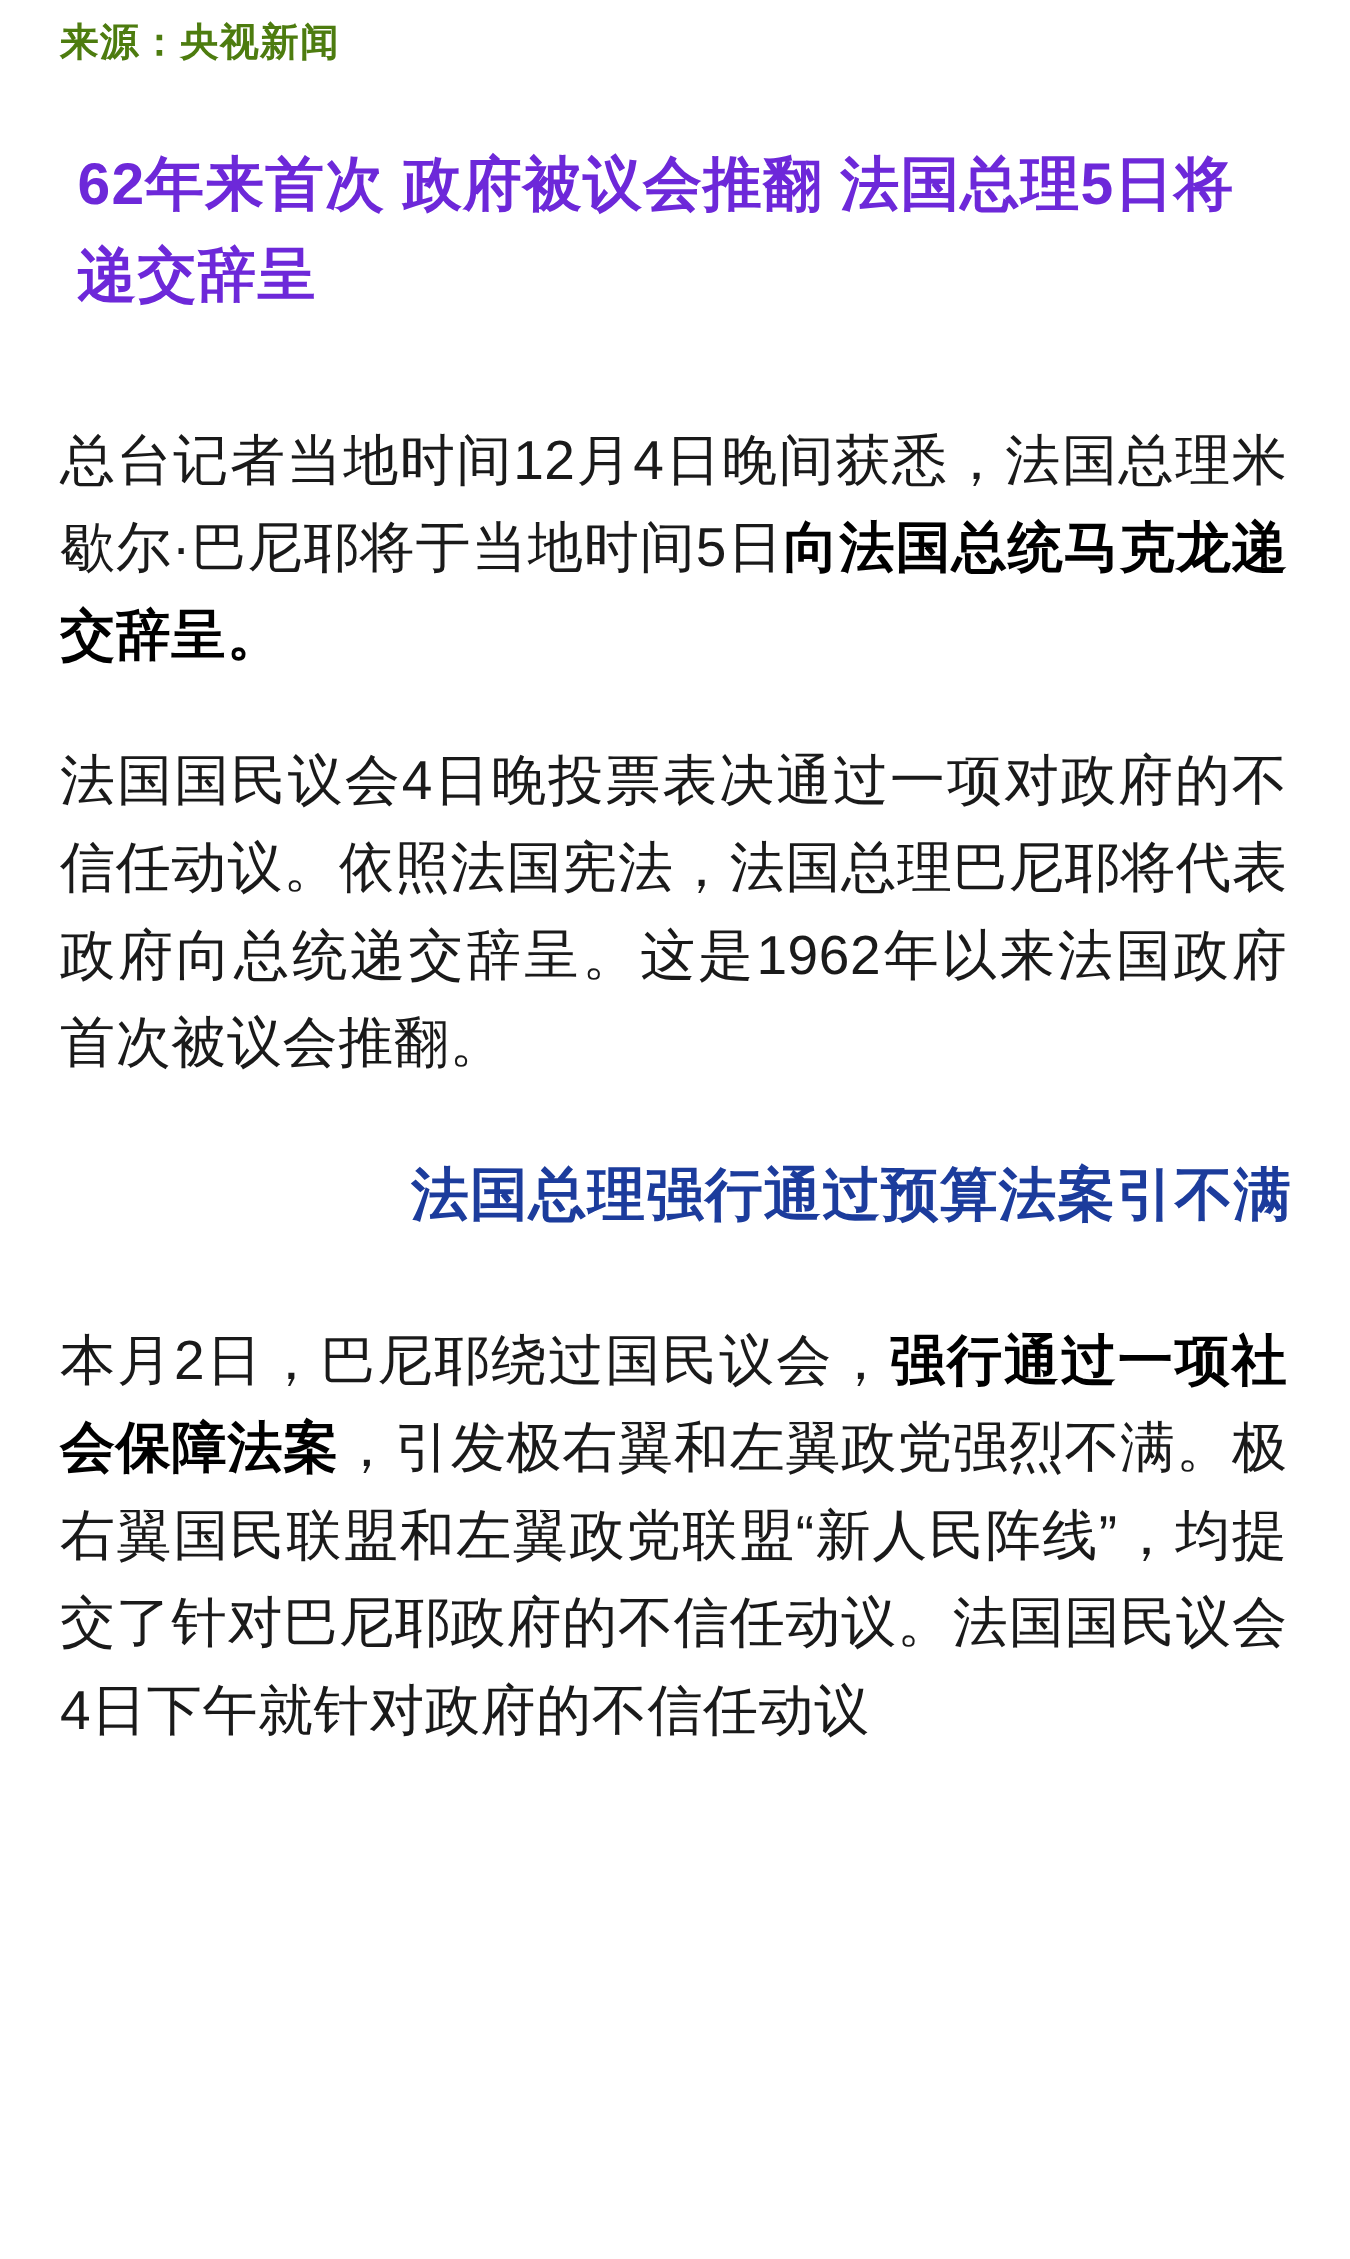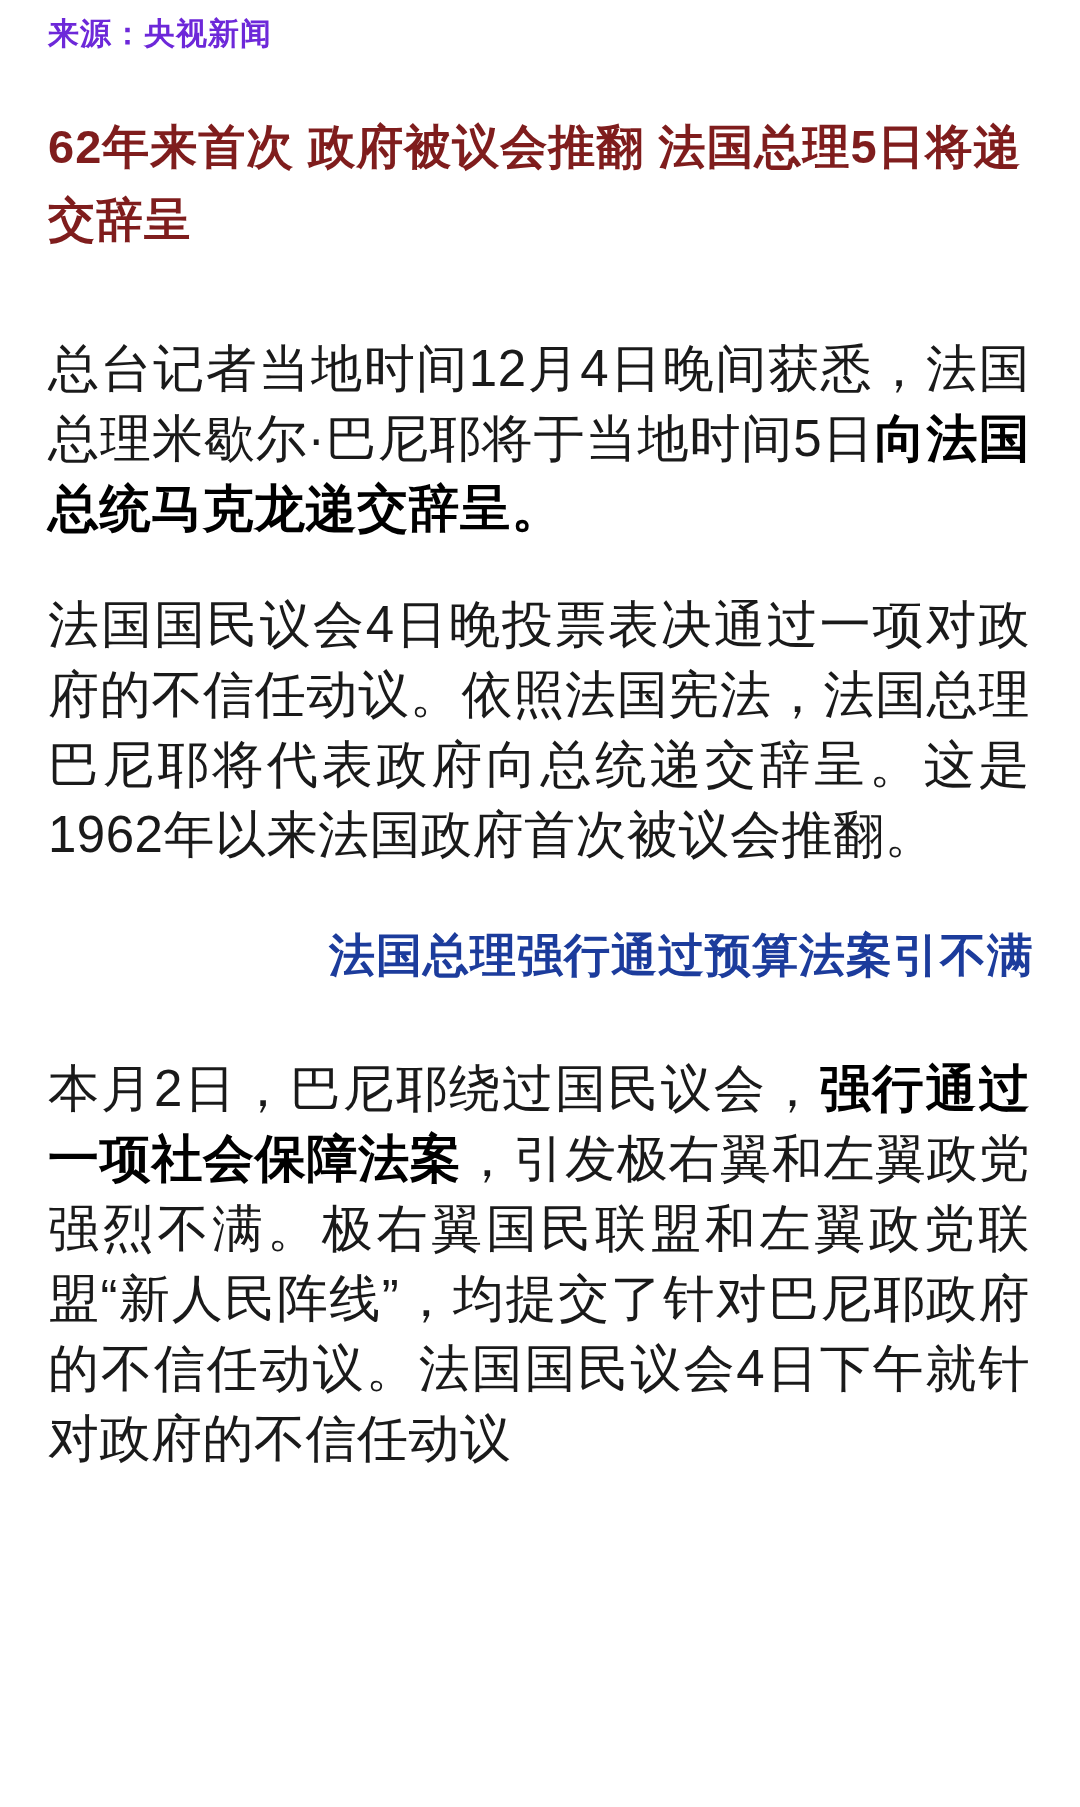--- a/index.html
+++ b/index.html
@@ -13,38 +13,38 @@
     overflow: hidden;
     font-family: "Liberation Sans", "DejaVu Sans", sans-serif;
   }
   .page {
     padding: 14px 46px 0 48px;
     box-sizing: border-box;
   }
   .source {
     font-size: 31px;
     font-weight: 700;
-    color: #6d28d9;
+    color: #4d7c0f;
     line-height: 40px;
     letter-spacing: 1px;
   }
   .headline {
-    margin: 56px 0 0 0;
+    margin: 56px 0 0 14px;
     font-size: 47px;
     font-weight: 700;
-    color: #7f1d1d;
+    color: #6d28d9;
     line-height: 73px;
     letter-spacing: 1px;
   }
   .body-host {
     display: block;
   }
   .para {
     margin: 46px 4px 0 0;
-    font-size: 51px;
+    font-size: 44px;
     font-weight: 400;
     color: #1a1a1a;
     line-height: 70px;
     text-align: justify;
     text-justify: inter-character;
     letter-spacing: 0.5px;
   }
   .body-host > :first-child {
     margin-top: 78px;
   }

